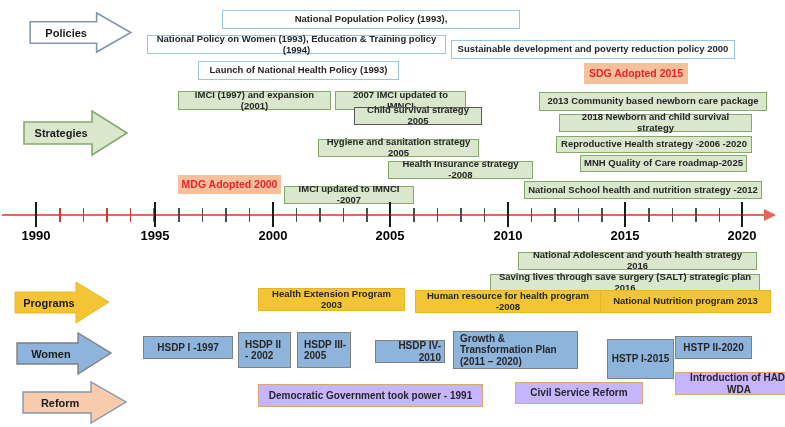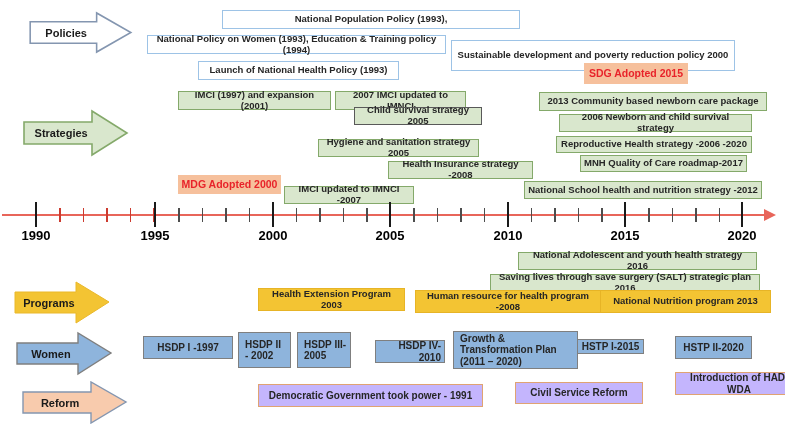--- a/index.html
+++ b/index.html
@@ -77,34 +77,34 @@
 
   <div class="rowarrow" style="left:22px;top:381px;width:106px;height:43px">
     <svg viewBox="0 0 106 43">
       <polygon points="1,11 69,11 69,1 104,21 69,42 69,32 1,32" fill="#f8cbad" stroke="#8496b0" stroke-width="1.4"></polygon>
     </svg>
     <span class="lbl">Reform</span>
   </div>
 
   <div class="box policy" style="left:222px;top:10px;width:298px;height:19px">National Population Policy (1993),</div>
   <div class="box policy" style="left:147px;top:35px;width:299px;height:19px">National Policy on Women (1993), Education &amp; Training policy (1994)</div>
-  <div class="box policy" style="left:451px;top:40px;width:284px;height:31px">Sustainable development and poverty reduction policy 2000</div>
+  <div class="box policy" style="left:451px;top:40px;width:284px;height:19px">Sustainable development and poverty reduction policy 2000</div>
   <div class="box policy" style="left:198px;top:61px;width:201px;height:19px">Launch of National Health Policy (1993)</div>
 
   <div class="box milestone" style="left:584px;top:63px;width:104px;height:21px">SDG Adopted 2015</div>
   <div class="box milestone" style="left:178px;top:175px;width:103px;height:19px">MDG Adopted 2000</div>
 
   <div class="box strategy" style="left:178px;top:91px;width:153px;height:19px">IMCI (1997) and expansion (2001)</div>
   <div class="box strategy" style="left:335px;top:91px;width:131px;height:19px">2007 IMCI updated to IMNCI</div>
   <div class="box strategy" style="left:539px;top:92px;width:228px;height:19px">2013 Community based newborn care package</div>
   <div class="box strategy strategy-dark" style="left:354px;top:107px;width:128px;height:18px">Child survival strategy 2005</div>
-  <div class="box strategy" style="left:559px;top:114px;width:193px;height:18px">2006 Newborn and child survival strategy</div>
+  <div class="box strategy" style="left:559px;top:114px;width:193px;height:18px">2018 Newborn and child survival strategy</div>
   <div class="box strategy" style="left:318px;top:139px;width:161px;height:18px">Hygiene and sanitation strategy 2005</div>
   <div class="box strategy" style="left:556px;top:136px;width:196px;height:17px">Reproductive Health strategy -2006 -2020</div>
-  <div class="box strategy" style="left:580px;top:155px;width:167px;height:17px">MNH Quality of Care roadmap-2017</div>
+  <div class="box strategy" style="left:580px;top:155px;width:167px;height:17px">MNH Quality of Care roadmap-2025</div>
   <div class="box strategy" style="left:388px;top:161px;width:145px;height:18px">Health Insurance strategy -2008</div>
   <div class="box strategy" style="left:284px;top:186px;width:130px;height:18px">IMCI updated to IMNCI -2007</div>
   <div class="box strategy" style="left:524px;top:181px;width:238px;height:18px">National School health and nutrition strategy -2012</div>
 
   <div class="axis-line"></div>
   <div class="axis-head"></div>
   <div class="minor-ticks mt-red"></div>
   <div class="minor-ticks mt-gray"></div>
   <div class="major-tick" style="left:35px"></div>
   <div class="major-tick" style="left:154px"></div>
@@ -126,20 +126,20 @@
 
   <div class="box program" style="left:258px;top:288px;width:147px;height:23px">Health Extension Program 2003</div>
   <div class="box program" style="left:415px;top:290px;width:186px;height:23px">Human resource for health program -2008</div>
   <div class="box program" style="left:600px;top:290px;width:171px;height:23px">National Nutrition program 2013</div>
 
   <div class="box plan" style="left:143px;top:336px;width:90px;height:23px">HSDP I -1997</div>
   <div class="box plan ta-left" style="left:238px;top:332px;width:53px;height:36px">HSDP II - 2002</div>
   <div class="box plan ta-left" style="left:297px;top:332px;width:54px;height:36px">HSDP III- 2005</div>
   <div class="box plan" style="left:375px;top:340px;width:70px;height:23px">HSDP IV-2010</div>
   <div class="box plan ta-left" style="left:453px;top:331px;width:125px;height:38px">Growth &amp; Transformation Plan  (2011 – 2020)</div>
-  <div class="box plan" style="left:577px;top:339px;width:67px;height:15px">HSTP I-2015</div>
+  <div class="box plan" style="left:607px;top:339px;width:67px;height:40px">HSTP I-2015</div>
   <div class="box plan" style="left:675px;top:336px;width:77px;height:23px">HSTP II-2020</div>
 
   <div class="box reform" style="left:218px;top:384px;width:225px;height:23px">Democratic Government took power - 1991</div>
   <div class="box reform" style="left:475px;top:382px;width:128px;height:22px">Civil Service Reform</div>
   <div class="box reform" style="left:635px;top:372px;width:128px;height:23px">Introduction of HAD, WDA</div>
 
 </div>
 
 </body></html>

